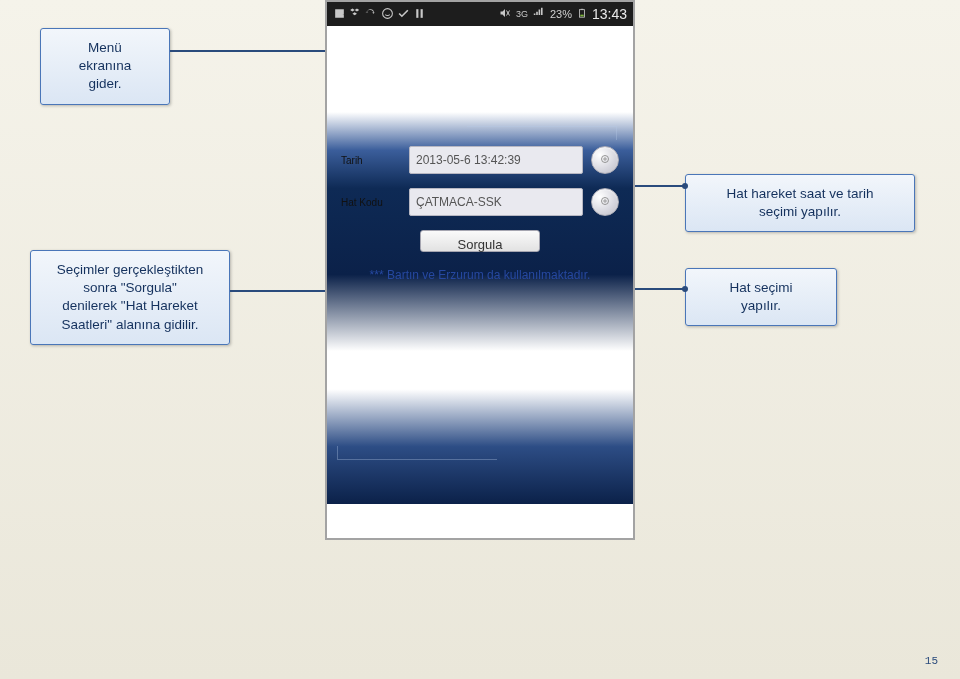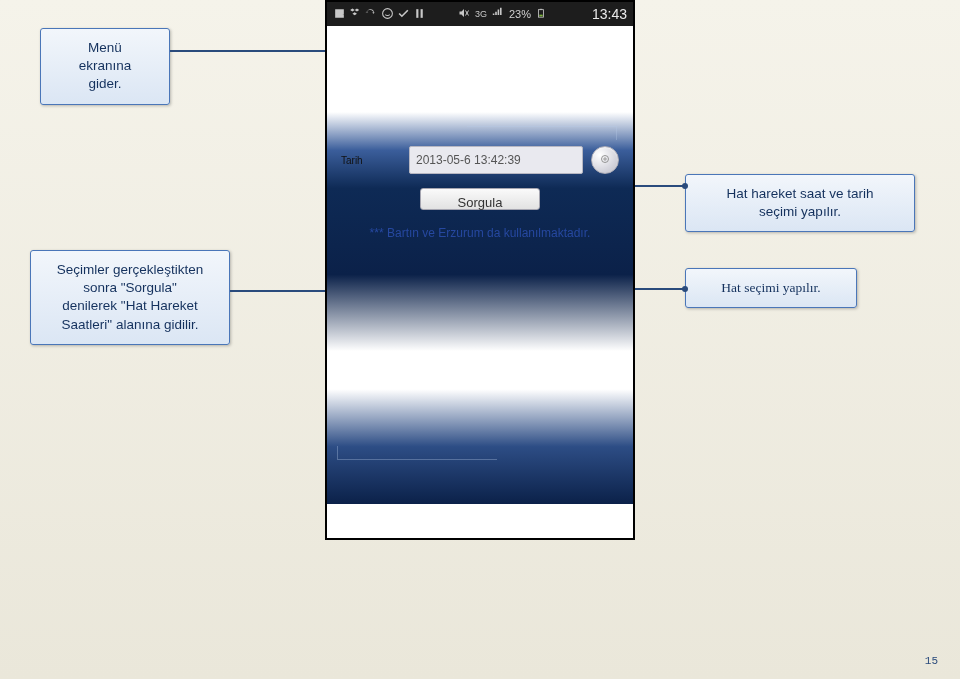--- a/index.html
+++ b/index.html
@@ -20,37 +20,37 @@
     font-family: Liberation Mono, monospace;
   }
 
   
   .phone {
     position: absolute;
     left: 325px;
     top: 0px;
     width: 310px;
     height: 540px;
-    border: 2px solid #000000;
+    border: 2px solid #a3a3a3;
     background: #fff;
   }
   .statusbar {
     height: 24px;
     background: #1d1d1d;
     color: #d0d0d0;
     display: flex;
     align-items: center;
     justify-content: space-between;
     font-size: 11px;
     padding: 0 6px;
   }
   .status-left { display: flex; gap: 3px; align-items: center; }
   .status-left svg { width: 13px; height: 13px; fill: #c8c8c8; }
   .status-right { display: flex; gap: 5px; align-items: center; }
-  .status-right .time { font-size: 14px; color: #eaeaea; margin-left: 41px; }
+  .status-right .time { font-size: 14px; color: #eaeaea; }
 
   .app-header {
     height: 34px;
     background: linear-gradient(#f7f7f7,#e6e6e6);
     border-bottom: 1px solid #b5b5b5;
     display: flex;
     align-items: center;
     padding: 0 8px;
     gap: 8px;
   }
@@ -152,21 +152,21 @@
     position:absolute;
     width:6px; height:6px;
     background:#2a4b7c;
     border-radius:50%;
     right:-3px; top:-2px;
   }
 
   .callout.c1 { left: 40px; top: 28px; width: 130px; }
   .callout.c2 { left: 685px; top: 130px; width: 230px; margin-top: 44px; }
   .callout.c3 { left: 30px; top: 250px; width: 200px; }
-  .callout.c4 { left: 685px; top: 268px; width: 172px; font-family: Liberation Serif, serif; }
+  .callout.c4 { left: 685px; top: 268px; width: 152px; }
 
   .conn1 { left: 170px; top: 50px; width: 168px; }
   .conn2 { left: 608px; top: 185px; width: 77px; }
   .conn3 { left: 230px; top: 290px; width: 200px; }
   .conn4 { left: 610px; top: 288px; width: 75px; }
 </style>
 </head>
 <body>
 
 <div class="callout c1">Menü ekranına gider.</div>
@@ -234,20 +234,30 @@
       <div class="form-label">Tarih</div>
       <div class="field">2013-05-6 13:42:39</div>
       <div class="picker-btn">
         <span><svg viewBox="0 0 24 24">
               <circle cx="12" cy="12" r="6"></circle>
               <circle cx="12" cy="12" r="2"></circle>
             </svg></span>
       </div>
     </div>
 
+    <div class="form-row">
+      <div class="form-label">Hat Kodu</div>
+      <div class="field">ÇATMACA-SSK</div>
+      <div class="picker-btn">
+        <span><svg viewBox="0 0 24 24">
+              <circle cx="12" cy="12" r="6"></circle>
+              <circle cx="12" cy="12" r="2"></circle>
+            </svg></span>
+      </div>
+    </div>
 
     <div class="sorgula-btn">Sorgula</div>
 
     <div class="note">*** Bartın ve Erzurum da kullanılmaktadır.</div>
   </div>
 </div>
 
 <div class="page-number">15</div>
 
 </body></html>

